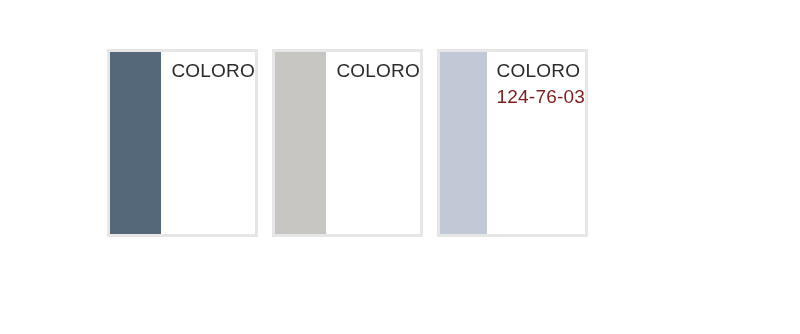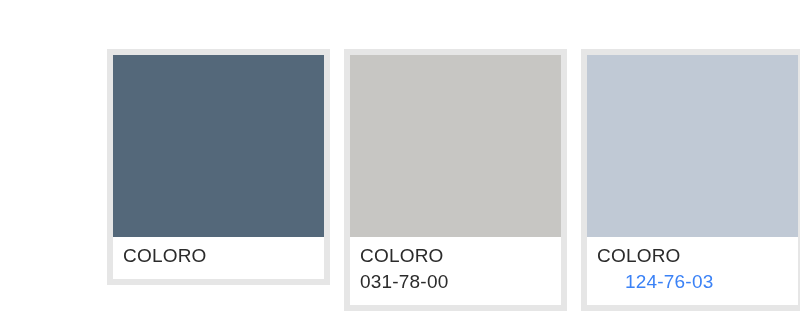--- a/index.html
+++ b/index.html
@@ -17,26 +17,26 @@
   .palette {
     position: absolute;
     left: 107px;
     top: 49px;
     display: flex;
     flex-direction: row;
     align-items: flex-start;
     gap: 14px;
   }
   .swatch-card {
-    width: 223px;
+    width: 151px;
     background: #ffffff;
-    border: 6px solid #14532d;
+    border: 3px solid #14532d;
     box-sizing: border-box;
     display: flex;
-    flex-direction: column;
+    flex-direction: row;
   }
   .swatch-color {
     width: 100%;
     height: 182px;
     display: block;
   }
   .swatch-label {
     background: #ffffff;
     padding: 6px 0 10px 10px;
     box-sizing: border-box;
@@ -60,25 +60,24 @@
     <div class="swatch-color" style="background-color: rgb(84, 104, 122);"></div>
     <div class="swatch-label">
       <div class="brand-line" style="color: rgb(43, 43, 43);">COLORO</div>
     </div>
   </div>
 
   <div class="swatch-card" style="border-color: rgb(230, 230, 230);">
     <div class="swatch-color" style="background-color: rgb(199, 198, 195);"></div>
     <div class="swatch-label">
       <div class="brand-line" style="color: rgb(43, 43, 43);">COLORO</div>
-      <div class="code-line" style="color: rgb(43, 43, 43);">031-78-00</div>
     </div>
   </div>
 
   <div class="swatch-card" style="border-color: rgb(230, 230, 230);">
     <div class="swatch-color" style="background-color: rgb(192, 201, 213);"></div>
     <div class="swatch-label">
       <div class="brand-line" style="color: rgb(43, 43, 43);">COLORO</div>
-      <div class="code-line" style="color: #3b82f6; margin-left: 28px;">124-76-03</div>
+      <div class="code-line" style="color: #7f1d1d;">124-76-03</div>
     </div>
   </div>
 
 </div>
 
 </body></html>

